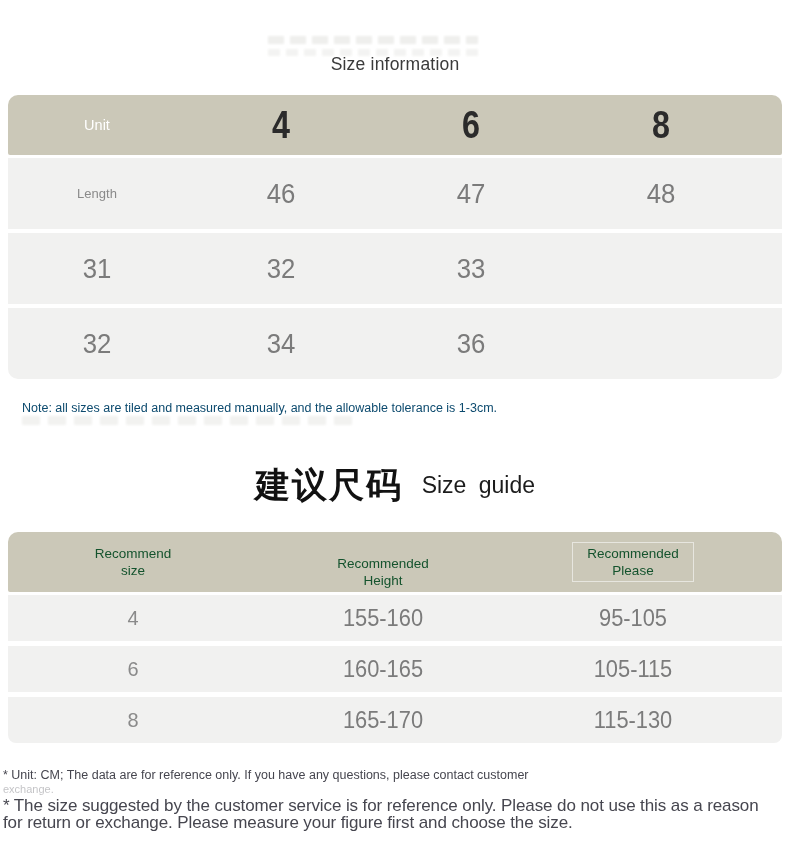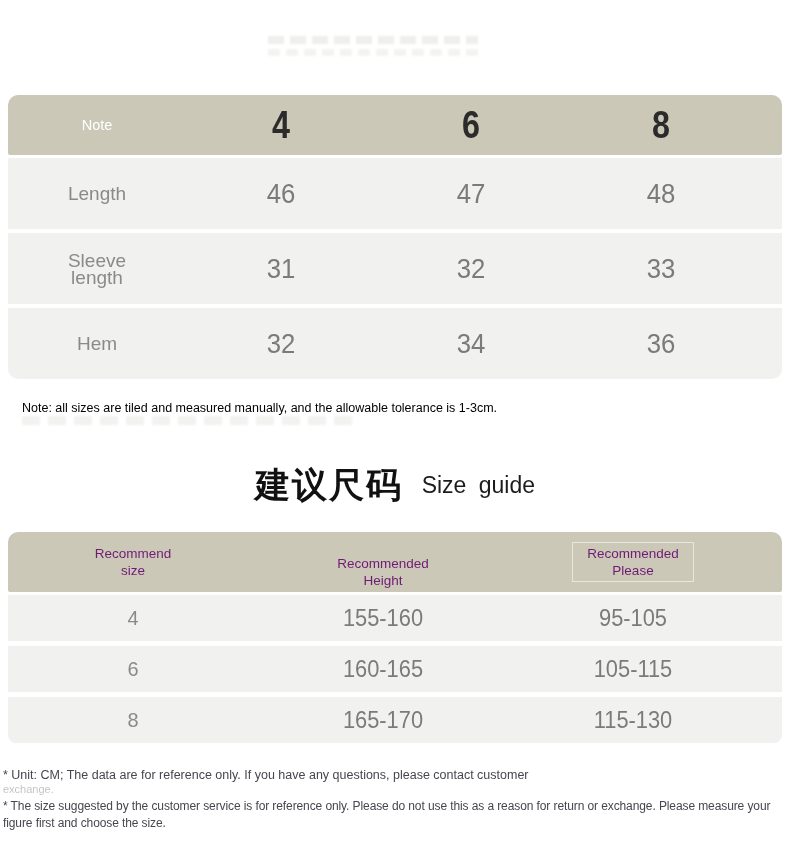--- a/index.html
+++ b/index.html
@@ -21,86 +21,85 @@
 
   
   .table1 { position:absolute; left:8px; top:95px; width:774px; }
   .t1-header { display:grid; grid-template-columns:178px 190px 190px 190px; height:60px;
     background:#cbc8b8; border-radius:10px 10px 2px 2px; margin-bottom:3px; align-items:center; }
   .t1-header .hlabel { color:#ffffff; font-size:14.5px; text-align:center; }
   .t1-header .size-num { font-size:38px; font-weight:700; color:#2b2b2b; text-align:center; transform:scaleX(.85); }
   .t1-row { display:grid; grid-template-columns:178px 190px 190px 190px; height:71px;
     background:#f1f1f0; margin-bottom:4px; align-items:center; }
   .t1-row.last { border-radius:0 0 10px 10px; }
-  .t1-row .rlabel { color:#8a8a8a; font-size:19px; text-align:center; line-height:17px; }
+  .t1-row .rlabel { color:#8a8a8a; font-size:13px; text-align:center; line-height:17px; }
   .t1-row .rlabel span { display:inline-block; max-width:72px; }
   .t1-row .val { color:#7b7b7b; font-size:28px; font-weight:400; text-align:center; transform:scaleX(.92); }
 
   
-  .note { position:absolute; left:22px; top:401px; font-size:12.5px; color:#000000; }
+  .note { position:absolute; left:22px; top:401px; font-size:12.5px; color:#0c4a6e; }
 
   
   .guide-title { position:absolute; left:0; top:462px; width:100%; text-align:center; }
   .guide-zh { font-size:35px; font-weight:700; color:#111111; letter-spacing:2px; vertical-align:middle; }
   .guide-en { font-size:23px; font-weight:500; color:#1c1c1c; margin-left:12px; word-spacing:6px; vertical-align:middle; }
 
   
   .table2 { position:absolute; left:8px; top:532px; width:774px; }
   .t2-header { display:grid; grid-template-columns:1fr 1fr 1fr; padding-right:24px; height:60px;
     background:#cbc8b8; border-radius:10px 10px 2px 2px; margin-bottom:3px; align-items:center;
-    color:#701a75; font-size:13.5px; }
+    color:#14532d; font-size:13.5px; }
   .t2-header .cell { display:flex; justify-content:center; }
   .t2-header .cell span { display:inline-block; text-align:center; line-height:17px; }
   .t2-header .c1 span { width:86px; }
   .t2-header .c2 span { width:118px;margin-top:20px; }
   .t2-header .c3 span { width:122px; border:1px solid rgba(255,255,255,.55); padding:2px 2px; }
   .t2-row { display:grid; grid-template-columns:1fr 1fr 1fr; padding-right:24px; height:46px;
     background:#f1f1f0; margin-bottom:5px; align-items:center; text-align:center; }
   .t2-row.last { border-radius:0 0 8px 8px; }
   .t2-row .size { font-size:21px; color:#8a8a8a; transform:scaleX(.95); }
   .t2-row .val { font-size:23px; color:#7b7b7b; transform:scaleX(.95); }
 
   
   .footnotes { position:absolute; left:3px; top:768px; width:776px; color:#46464f; }
   .fn1 { font-size:12.5px; }
   .fn-ghost { font-size:11px; opacity:.32; filter:blur(.4px); margin-top:1px; width:60px; }
-  .fn2 { font-size:12px; margin-top:3px; line-height:16.5px; letter-spacing:-0.1px; }
+  .fn2 { font-size:17px; margin-top:3px; line-height:16.5px; letter-spacing:-0.1px; }
 </style>
 </head>
 <body>
 
 <div class="canvas">
 
   <div class="ghost-top"></div>
 
+  <h1 class="page-title">Size information</h1>
 
   <div class="table1">
     <div class="t1-header">
-      <div class="hlabel">Note</div>
+      <div class="hlabel">Unit</div>
       <div class="size-num">4</div>
       <div class="size-num">6</div>
       <div class="size-num">8</div>
     </div>
 
     <div class="t1-row">
       <div class="rlabel"><span>Length</span></div>
       <div class="val">46</div>
       <div class="val">47</div>
       <div class="val">48</div>
     </div>
 
     <div class="t1-row">
-      <div class="rlabel"><span>Sleeve length</span></div>
       <div class="val">31</div>
       <div class="val">32</div>
       <div class="val">33</div>
     </div>
 
     <div class="t1-row last">
-      <div class="rlabel"><span>Hem</span></div>
       <div class="val">32</div>
       <div class="val">34</div>
       <div class="val">36</div>
     </div>
   </div>
 
   <p class="note">Note: all sizes are tiled and measured manually, and the allowable tolerance is 1-3cm.</p>
 
   <div class="ghost-mid"></div>
 

